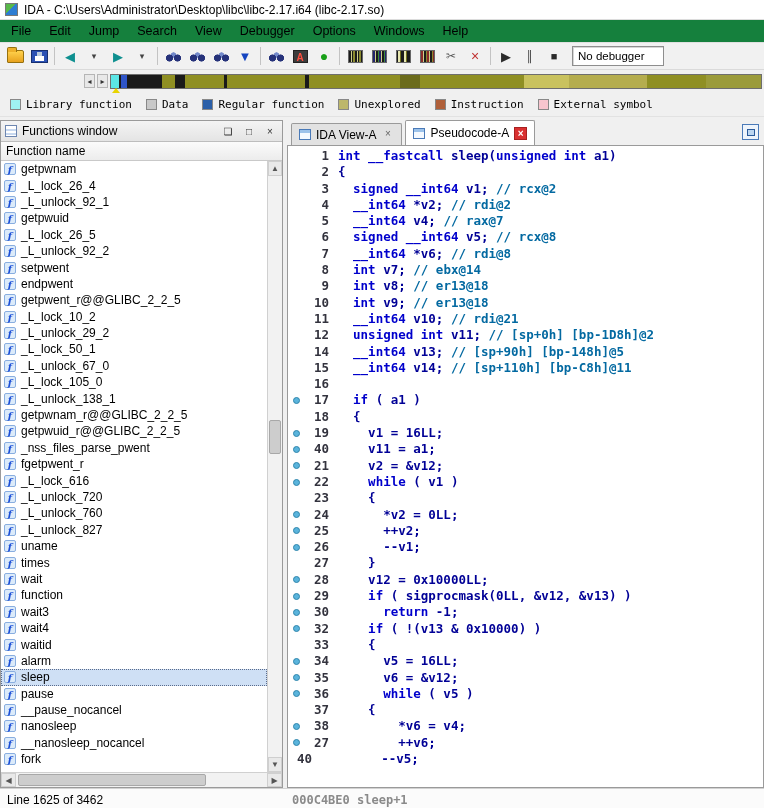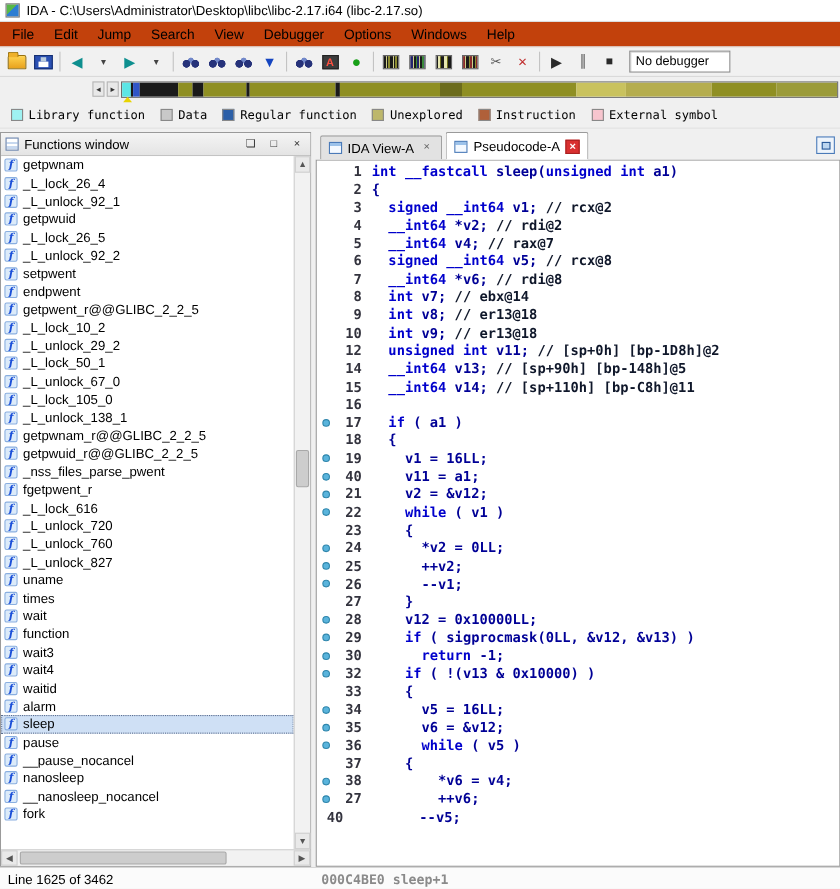--- a/index.html
+++ b/index.html
@@ -5,21 +5,21 @@
   * { margin:0; padding:0; box-sizing:border-box; }
   html,body { width:764px; height:808px; }
   body { font-family:"Liberation Sans",sans-serif; font-size:12px; background:#f0f0f0; color:#000; overflow:hidden; }
 
   
   .titlebar { height:20px; background:#ffffff; display:flex; align-items:center; gap:6px; padding:0 5px; border-bottom:1px solid #dcdcdc; }
   .app-icon { width:13px; height:13px; border:1px solid #777; background:linear-gradient(135deg,#58b849 0 45%,#2d7dd2 45% 100%); flex:0 0 auto; }
   .win-title { font-size:12px; white-space:nowrap; }
 
   
-  .menubar { height:23px; background:#c2410c; display:flex; align-items:center; border-bottom:1px solid #e0e0e0; padding-left:2px; }
+  .menubar { height:23px; background:#15803d; display:flex; align-items:center; border-bottom:1px solid #e0e0e0; padding-left:2px; }
   .menu-item { padding:2px 9px; font-size:12.5px; cursor:default; }
 
   
   .toolbar { height:27px; background:#f1f1f1; display:flex; align-items:center; padding:0 3px; border-bottom:1px solid #dadada; }
   .tb-btn { width:24px; height:23px; display:flex; align-items:center; justify-content:center; border:1px solid transparent; border-radius:2px; }
   .tb-sep { width:1px; height:18px; background:#c3c3c3; margin:0 3px; flex:0 0 auto; }
   .tb-glyph { font-size:12px; line-height:1; }
   .ic { display:inline-block; width:17px; height:13px; position:relative; }
   .ic-folder { background:linear-gradient(#ffd24d,#e8a21e); border:1px solid #96700e; border-radius:2px 2px 1px 1px; }
   .ic-folder::before { content:""; position:absolute; top:-4px; left:-1px; width:8px; height:4px; background:#eeb02a; border:1px solid #96700e; border-bottom:none; border-radius:2px 2px 0 0; }
@@ -85,21 +85,21 @@
   .corner-btn { position:absolute; right:5px; top:4px; width:17px; height:16px; border:1px solid #4a7ab8; background:#eef4fb; display:flex; align-items:center; justify-content:center; }
   .corner-btn span { width:8px; height:7px; border:1px solid #2a5a9a; background:#bcd6f0; }
 
   .code-area { flex:1; background:#fff; border:1px solid #9a9a9a; border-top:1px solid #9a9a9a; overflow:hidden; font-family:"DejaVu Sans Mono",monospace; font-weight:bold; font-size:12.5px; color:#000096; padding-top:2px; }
   .code-row { display:flex; height:16.3px; line-height:16.3px; align-items:center; }
   .dotcol { width:17px; display:flex; justify-content:center; flex:0 0 auto; }
   .dot { width:7px; height:7px; border-radius:50%; background:#5ab4dc; border:1px solid #2f86ac; }
   .numcol { width:24px; text-align:right; margin-right:9px; color:#33333e; flex:0 0 auto; }
   .codetext { white-space:pre; }
   .kw { color:#0000cc; }
-  .cm { color:#0f172a; }
+  .cm { color:#0369a1; }
 
   
   .statusbar { height:22px; background:#fbfbfb; border-top:1px solid #d2d2d2; display:flex; align-items:center; padding-left:7px; font-size:12px; }
   .status-left { width:285px; flex:0 0 auto; }
   .status-addr { font-family:"DejaVu Sans Mono",monospace; font-weight:bold; color:#8a8a8a; font-size:12px; }
 </style>
 </head>
 <body>
 
 <div class="titlebar">
@@ -248,20 +248,21 @@
 
 <div class="main">
   <div class="fnpanel">
     <div class="fn-titlebar">
       <span class="fn-panel-icon"></span>
       <span class="fn-title">Functions window</span>
       <span class="fn-btn">❏</span>
       <span class="fn-btn">□</span>
       <span class="fn-btn">×</span>
     </div>
+    <div class="fn-colheader">Function name</div>
     <div class="fn-body">
       <div class="fn-list" id="fnlist">
           <div class="fn-row">
             <span class="f-icon">f</span>
             <span>getpwnam</span>
           </div>
           <div class="fn-row">
             <span class="f-icon">f</span>
             <span>_L_lock_26_4</span>
           </div>
@@ -487,20 +488,25 @@
           <span class="numcol">9</span>
           <span class="codetext">  <span class="kw">int</span> v8; <span class="cm">// er13@18</span></span>
         </div>
         <div class="code-row">
           <span class="dotcol"></span>
           <span class="numcol">10</span>
           <span class="codetext">  <span class="kw">int</span> v9; <span class="cm">// er13@18</span></span>
         </div>
         <div class="code-row">
           <span class="dotcol"></span>
+          <span class="numcol">11</span>
+          <span class="codetext">  <span class="kw">__int64</span> v10; <span class="cm">// rdi@21</span></span>
+        </div>
+        <div class="code-row">
+          <span class="dotcol"></span>
           <span class="numcol">12</span>
           <span class="codetext">  <span class="kw">unsigned</span> <span class="kw">int</span> v11; <span class="cm">// [sp+0h] [bp-1D8h]@2</span></span>
         </div>
         <div class="code-row">
           <span class="dotcol"></span>
           <span class="numcol">14</span>
           <span class="codetext">  <span class="kw">__int64</span> v13; <span class="cm">// [sp+90h] [bp-148h]@5</span></span>
         </div>
         <div class="code-row">
           <span class="dotcol"></span>

